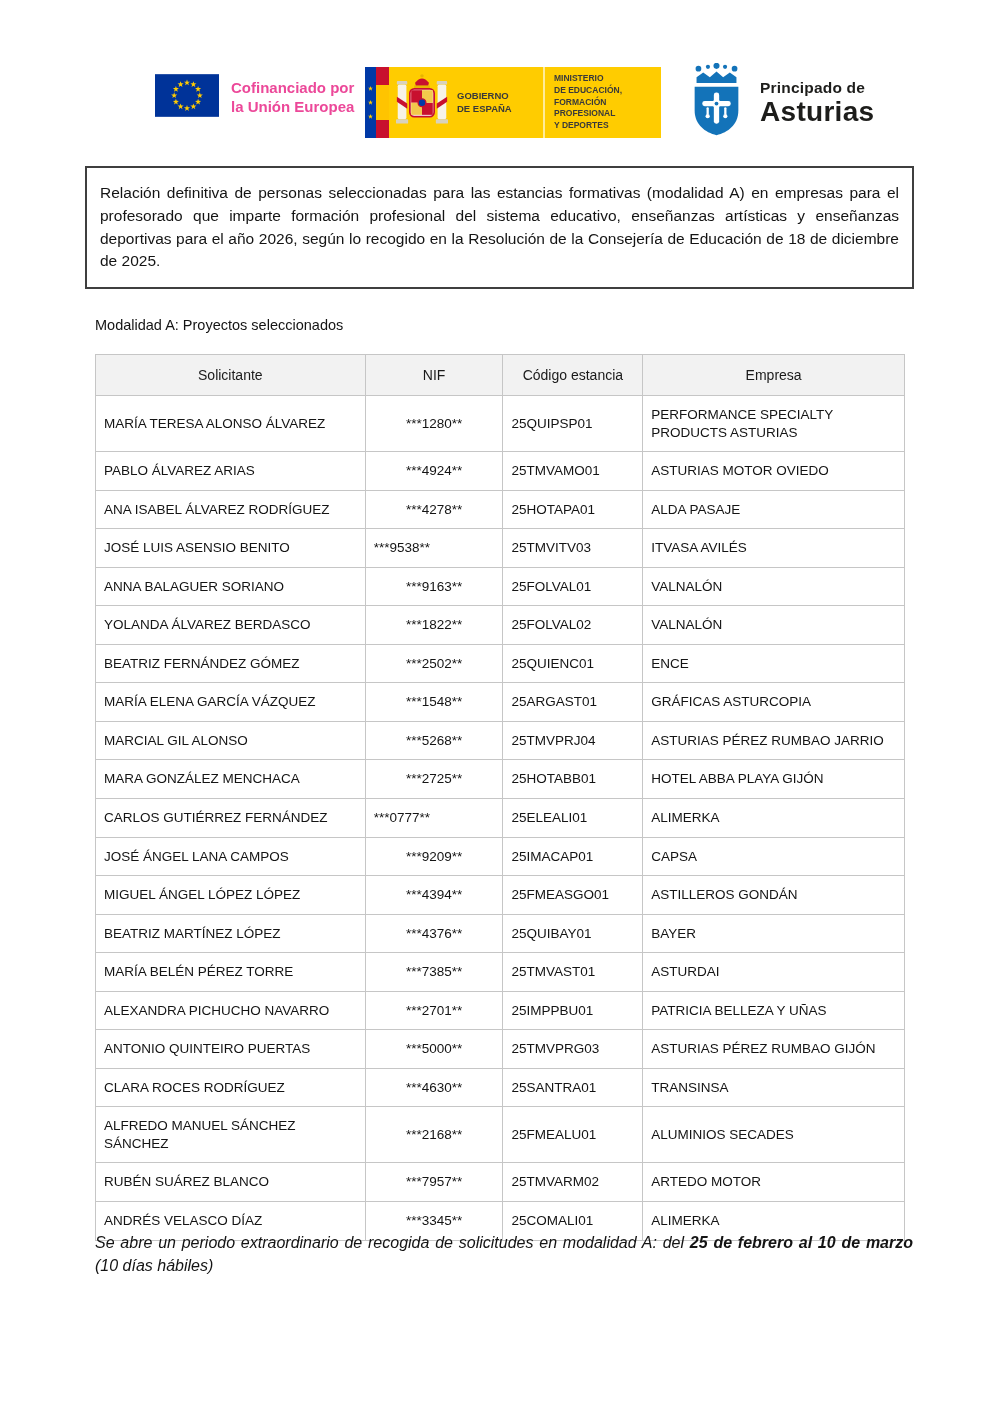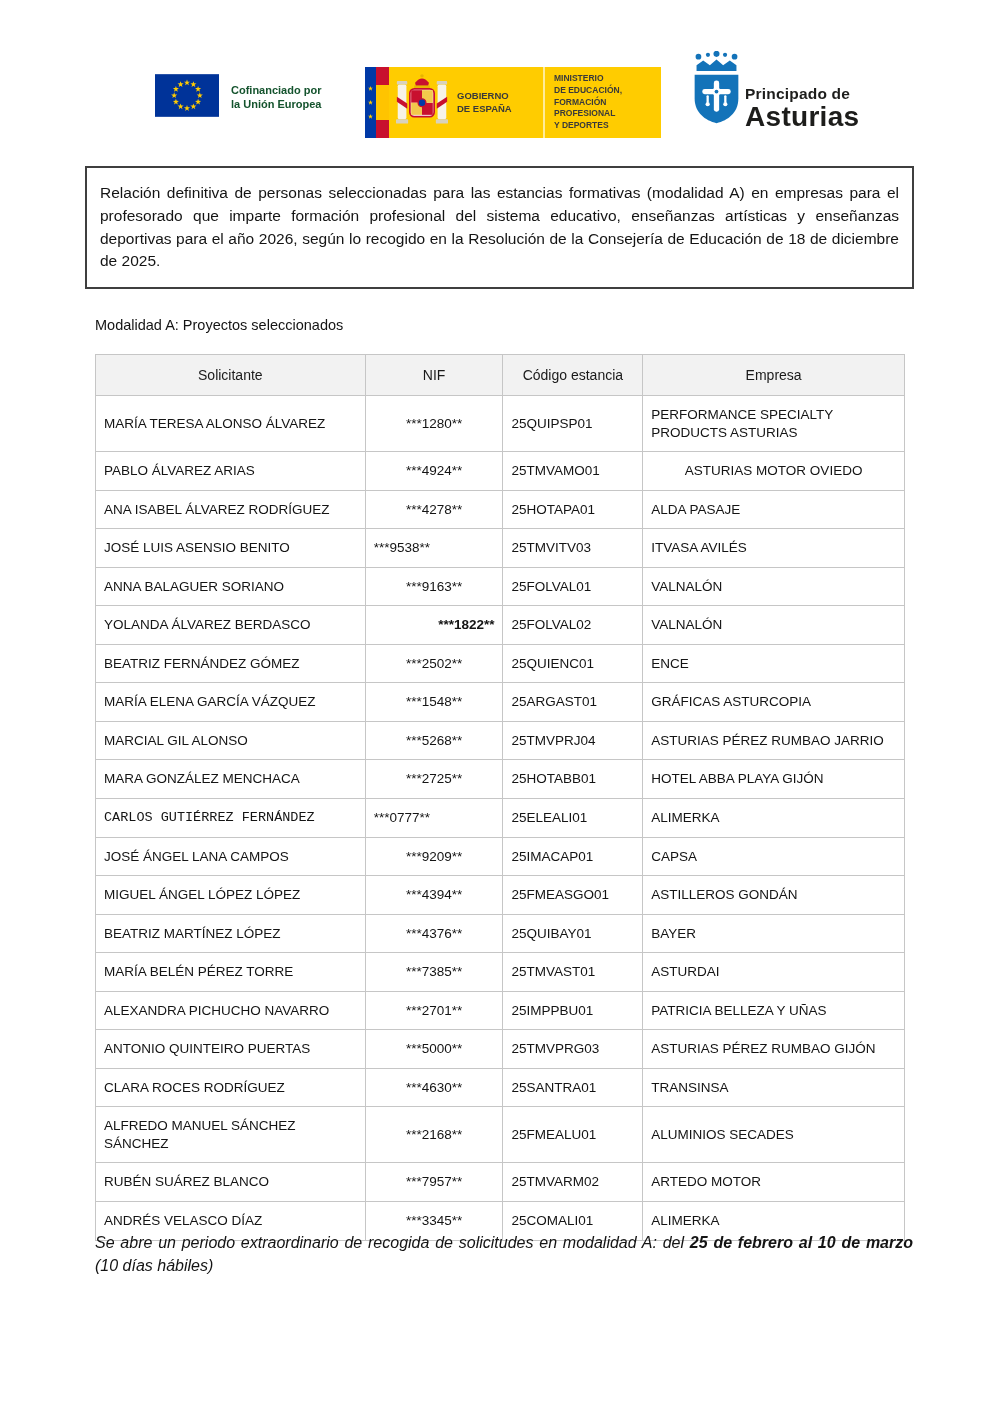--- a/index.html
+++ b/index.html
@@ -5,21 +5,21 @@
   * { margin:0; padding:0; box-sizing:border-box; }
   html,body { background:#ffffff; }
   body {
     width:1000px; height:1414px; position:relative;
     font-family:"Liberation Sans", sans-serif; color:#111111;
   }
 
   
   .logo-eu { position:absolute; left:155px; top:74px; display:flex; align-items:center; gap:12px; }
   .logo-eu .eu-text {
-    font-weight:bold; color:#14532d; font-size:11px; line-height:1.25; white-space:pre-line;
+    font-weight:bold; color:#ec4899; font-size:15px; line-height:1.25; white-space:pre-line;
   }
   .logo-gov {
     position:absolute; left:365px; top:67px; width:296px; height:71px;
     display:flex; background:#ffcc00;
   }
   .gov-eu-strip { width:11px; background:#0039a6; display:flex; flex-direction:column;
     align-items:center; justify-content:center; gap:7px; }
   .gov-eu-strip svg { display:block; }
   .gov-flag-strip { width:13px; display:flex; flex-direction:column; }
   .gov-flag-strip .r { flex:1; background:#c8102e; }
@@ -27,21 +27,21 @@
   .gov-coa { align-self:center; margin-left:7px; }
   .gov-label {
     align-self:center; margin-left:9px; width:86px;
     font-size:9.5px; font-weight:bold; color:#3a3a3a; line-height:1.35; white-space:pre-line;
   }
   .gov-divider { width:2px; background:#ffe髙680; background:#ffeb99; }
   .ministry-label {
     align-self:center; padding:0 9px; flex:1;
     font-size:8.5px; font-weight:bold; color:#3a3a3a; line-height:1.4; white-space:pre-line;
   }
-  .logo-ast { position:absolute; left:688px; top:51px; display:flex; align-items:flex-end; }
+  .logo-ast { position:absolute; left:688px; top:63px; display:flex; align-items:center; gap:15px; }
   .ast-text { line-height:1; }
   .ast-line1 { font-size:15.5px; font-weight:bold; color:#1d1d1b; letter-spacing:0.2px; }
   .ast-line2 { font-size:28px; font-weight:bold; color:#1d1d1b; margin-top:2px; letter-spacing:0.3px; }
 
   
   .notice-box {
     position:absolute; left:85px; top:166px; width:829px; min-height:117px;
     border:2px solid #3f3f3f; padding:14px 13px;
   }
   .notice-box p {
@@ -204,21 +204,21 @@
       <tr>
         <td style="text-align: left;">MARÍA TERESA ALONSO ÁLVAREZ</td>
         <td style="text-align: center;">***1280**</td>
         <td style="text-align: left;">25QUIPSP01</td>
         <td style="text-align: left;">PERFORMANCE SPECIALTY PRODUCTS ASTURIAS</td>
       </tr>
       <tr>
         <td style="text-align: left;">PABLO ÁLVAREZ ARIAS</td>
         <td style="text-align: center;">***4924**</td>
         <td style="text-align: left;">25TMVAMO01</td>
-        <td style="text-align: center;">ASTURIAS MOTOR OVIEDO</td>
+        <td style="text-align: left;">ASTURIAS MOTOR OVIEDO</td>
       </tr>
       <tr>
         <td style="text-align: left;">ANA ISABEL ÁLVAREZ RODRÍGUEZ</td>
         <td style="text-align: center;">***4278**</td>
         <td style="text-align: left;">25HOTAPA01</td>
         <td style="text-align: left;">ALDA PASAJE</td>
       </tr>
       <tr>
         <td style="text-align: left;">JOSÉ LUIS ASENSIO BENITO</td>
         <td style="text-align: left;">***9538**</td>
@@ -226,21 +226,21 @@
         <td style="text-align: left;">ITVASA AVILÉS</td>
       </tr>
       <tr>
         <td style="text-align: left;">ANNA BALAGUER SORIANO</td>
         <td style="text-align: center;">***9163**</td>
         <td style="text-align: left;">25FOLVAL01</td>
         <td style="text-align: left;">VALNALÓN</td>
       </tr>
       <tr>
         <td style="text-align: left;">YOLANDA ÁLVAREZ BERDASCO</td>
-        <td style="text-align: right; font-weight: bold;">***1822**</td>
+        <td style="text-align: center;">***1822**</td>
         <td style="text-align: left;">25FOLVAL02</td>
         <td style="text-align: left;">VALNALÓN</td>
       </tr>
       <tr>
         <td style="text-align: left;">BEATRIZ FERNÁNDEZ GÓMEZ</td>
         <td style="text-align: center;">***2502**</td>
         <td style="text-align: left;">25QUIENC01</td>
         <td style="text-align: left;">ENCE</td>
       </tr>
       <tr>
@@ -255,21 +255,21 @@
         <td style="text-align: left;">25TMVPRJ04</td>
         <td style="text-align: left;">ASTURIAS PÉREZ RUMBAO JARRIO</td>
       </tr>
       <tr>
         <td style="text-align: left;">MARA GONZÁLEZ MENCHACA</td>
         <td style="text-align: center;">***2725**</td>
         <td style="text-align: left;">25HOTABB01</td>
         <td style="text-align: left;">HOTEL ABBA PLAYA GIJÓN</td>
       </tr>
       <tr>
-        <td style="text-align: left; font-family: Liberation Mono, monospace;">CARLOS GUTIÉRREZ FERNÁNDEZ</td>
+        <td style="text-align: left;">CARLOS GUTIÉRREZ FERNÁNDEZ</td>
         <td style="text-align: left;">***0777**</td>
         <td style="text-align: left;">25ELEALI01</td>
         <td style="text-align: left;">ALIMERKA</td>
       </tr>
       <tr>
         <td style="text-align: left;">JOSÉ ÁNGEL LANA CAMPOS</td>
         <td style="text-align: center;">***9209**</td>
         <td style="text-align: left;">25IMACAP01</td>
         <td style="text-align: left;">CAPSA</td>
       </tr>

